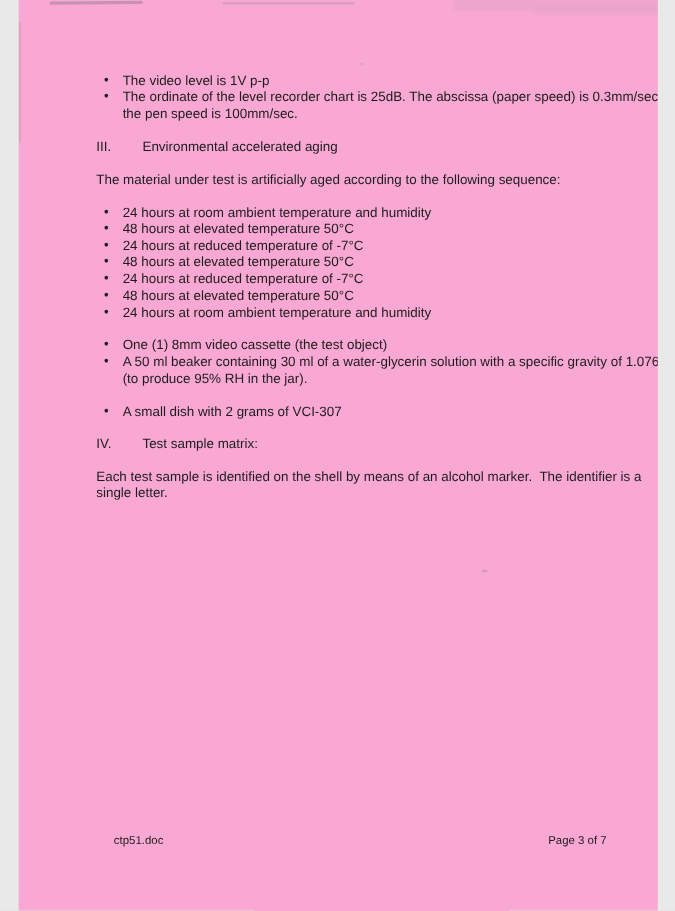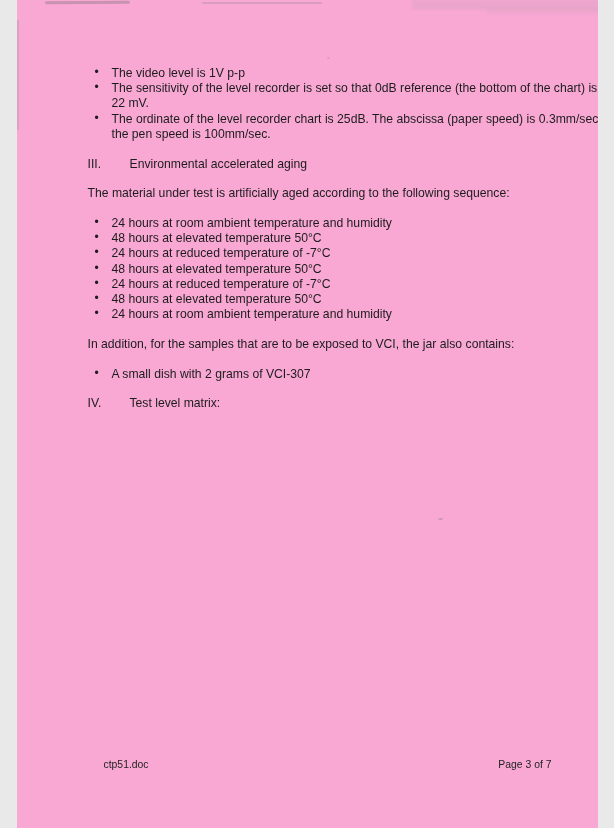--- a/index.html
+++ b/index.html
@@ -88,39 +88,41 @@
   <div class="artifact smear-1"></div>
   <div class="artifact smear-2"></div>
   <div class="artifact smear-3"></div>
   <div class="artifact smear-4"></div>
   <div class="artifact edge-line"></div>
   <div class="artifact speck-1"></div>
   <div class="artifact speck-2"></div>
 
   <div class="content">
 
-    <ul style="margin-top:0"><li>The video level is 1V p-p</li><li>The sensitivity of the level recorder is set so that 0dB reference (the bottom of the chart) is
-22 mV.</li><li>The ordinate of the level recorder chart is 25dB. The abscissa (paper speed) is 0.3mm/sec and
+    <ul style="margin-top:0"><li>The video level is 1V p-p</li><li>The ordinate of the level recorder chart is 25dB. The abscissa (paper speed) is 0.3mm/sec and
 the pen speed is 100mm/sec.</li></ul>
 
     <p class="heading"><span class="sec-num">III.</span><span>Environmental accelerated aging</span></p>
 
     <p>The material under test is artificially aged according to the following sequence:</p>
 
     <ul><li>24 hours at room ambient temperature and humidity</li><li>48 hours at elevated temperature 50°C</li><li>24 hours at reduced temperature of -7°C</li><li>48 hours at elevated temperature 50°C</li><li>24 hours at reduced temperature of -7°C</li><li>48 hours at elevated temperature 50°C</li><li>24 hours at room ambient temperature and humidity</li></ul>
 
 
+    <ul><li>One (1) 8mm video cassette (the test object)</li><li>A 50 ml beaker containing 30 ml of a water-glycerin solution with a specific gravity of 1.076
+(to produce 95% RH in the jar).</li></ul>
 
-    <p>In addition, for the samples that are to be exposed to VCI, the jar also contains:</p>
 
     <ul><li>A small dish with 2 grams of VCI-307</li></ul>
 
 
-    <p class="heading"><span class="sec-num">IV.</span><span>Test level matrix:</span></p>
+    <p class="heading"><span class="sec-num">IV.</span><span>Test sample matrix:</span></p>
 
+    <p>Each test sample is identified on the shell by means of an alcohol marker.  The identifier is a
+single letter.</p>
 
   </div>
 
   <div class="footer">
     <span>ctp51.doc</span>
     <span>Page 3 of 7</span>
   </div>
 
 </div>
 

